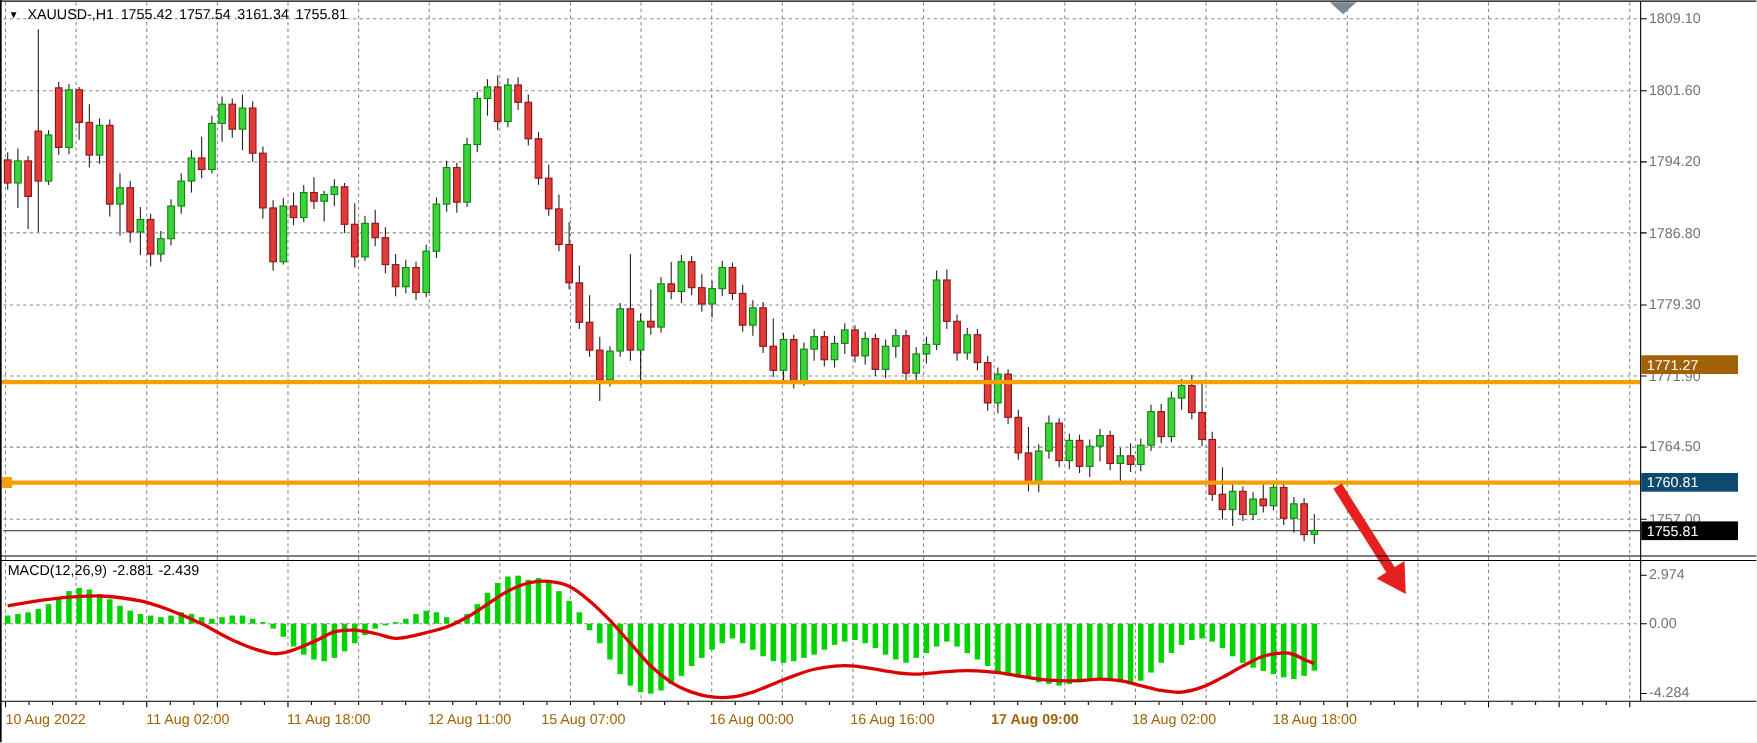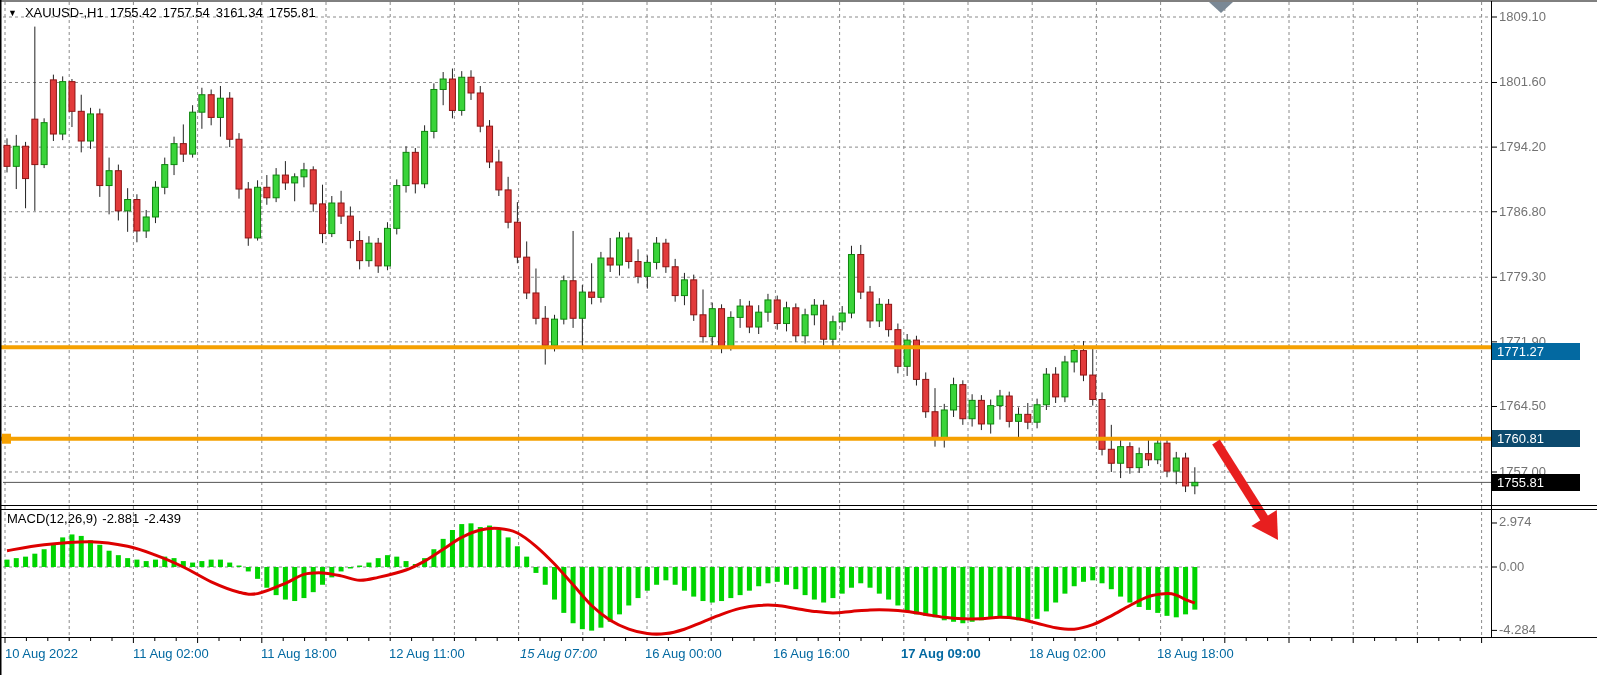--- a/index.html
+++ b/index.html
@@ -19,21 +19,21 @@
     display:flex;gap:5px;white-space:nowrap;z-index:5;align-items:center;
   }
   .axis-label{
     position:absolute;left:1499px;font-size:13px;color:#737373;white-space:nowrap;z-index:3;
   }
   .price-badge{
     position:absolute;left:1492px;font-size:13px;color:#fff;z-index:4;
     padding:0 5px;height:17px;line-height:17px;min-width:78px;
   }
   .time-label{
-    position:absolute;top:646px;font-size:13px;color:#0369a1;white-space:nowrap;z-index:3;
+    position:absolute;top:646px;font-size:13px;color:#a16207;white-space:nowrap;z-index:3;
   }
 </style>
 </head>
 <body>
 
 <div class="chart-window">
 
   <svg id="chart-svg" width="1597" height="675">
       <g>
         <line x1="3" y1="17" x2="1491" y2="17" stroke="#8a8a8a" stroke-dasharray="3 3"></line>
@@ -831,34 +831,34 @@
 
   <div id="price-axis">
       <div class="axis-label" style="top: 9px;">1809.10</div>
       <div class="axis-label" style="top: 74.4975px;">1801.60</div>
       <div class="axis-label" style="top: 139.122px;">1794.20</div>
       <div class="axis-label" style="top: 203.746px;">1786.80</div>
       <div class="axis-label" style="top: 269.243px; text-align: center;">1779.30</div>
       <div class="axis-label" style="top: 333.868px;">1771.90</div>
       <div class="axis-label" style="top: 398.492px;">1764.50</div>
       <div class="axis-label" style="top: 463.989px;">1757.00</div>
-      <div class="price-badge" style="top: 343px; background: #0369a1;">1771.27</div>
+      <div class="price-badge" style="top: 323px; background: #a16207;">1771.27</div>
       <div class="price-badge" style="top: 430.217px; background: #0c4a6e;">1760.81</div>
       <div class="price-badge" style="top: 473.882px; background: rgb(0, 0, 0);">1755.81</div>
     </div>
   <div id="macd-axis">
       <div class="axis-label" style="top: 514px;">2.974</div>
       <div class="axis-label" style="top: 559px;">0.00</div>
       <div class="axis-label" style="top: 622.403px;">-4.284</div>
     </div>
   <div id="time-axis">
       <div class="time-label" style="left: 5px;">10 Aug 2022</div>
       <div class="time-label" style="left: 133px;">11 Aug 02:00</div>
       <div class="time-label" style="left: 261px;">11 Aug 18:00</div>
       <div class="time-label" style="left: 389px;">12 Aug 11:00</div>
-      <div class="time-label" style="left: 520px; font-style: italic;">15 Aug 07:00</div>
+      <div class="time-label" style="left: 492px;">15 Aug 07:00</div>
       <div class="time-label" style="left: 645px;">16 Aug 00:00</div>
       <div class="time-label" style="left: 773px;">16 Aug 16:00</div>
       <div class="time-label" style="left: 901px; font-weight: bold;">17 Aug 09:00</div>
       <div class="time-label" style="left: 1029px;">18 Aug 02:00</div>
       <div class="time-label" style="left: 1157px;">18 Aug 18:00</div>
     </div>
 </div>
 
 </body></html>

